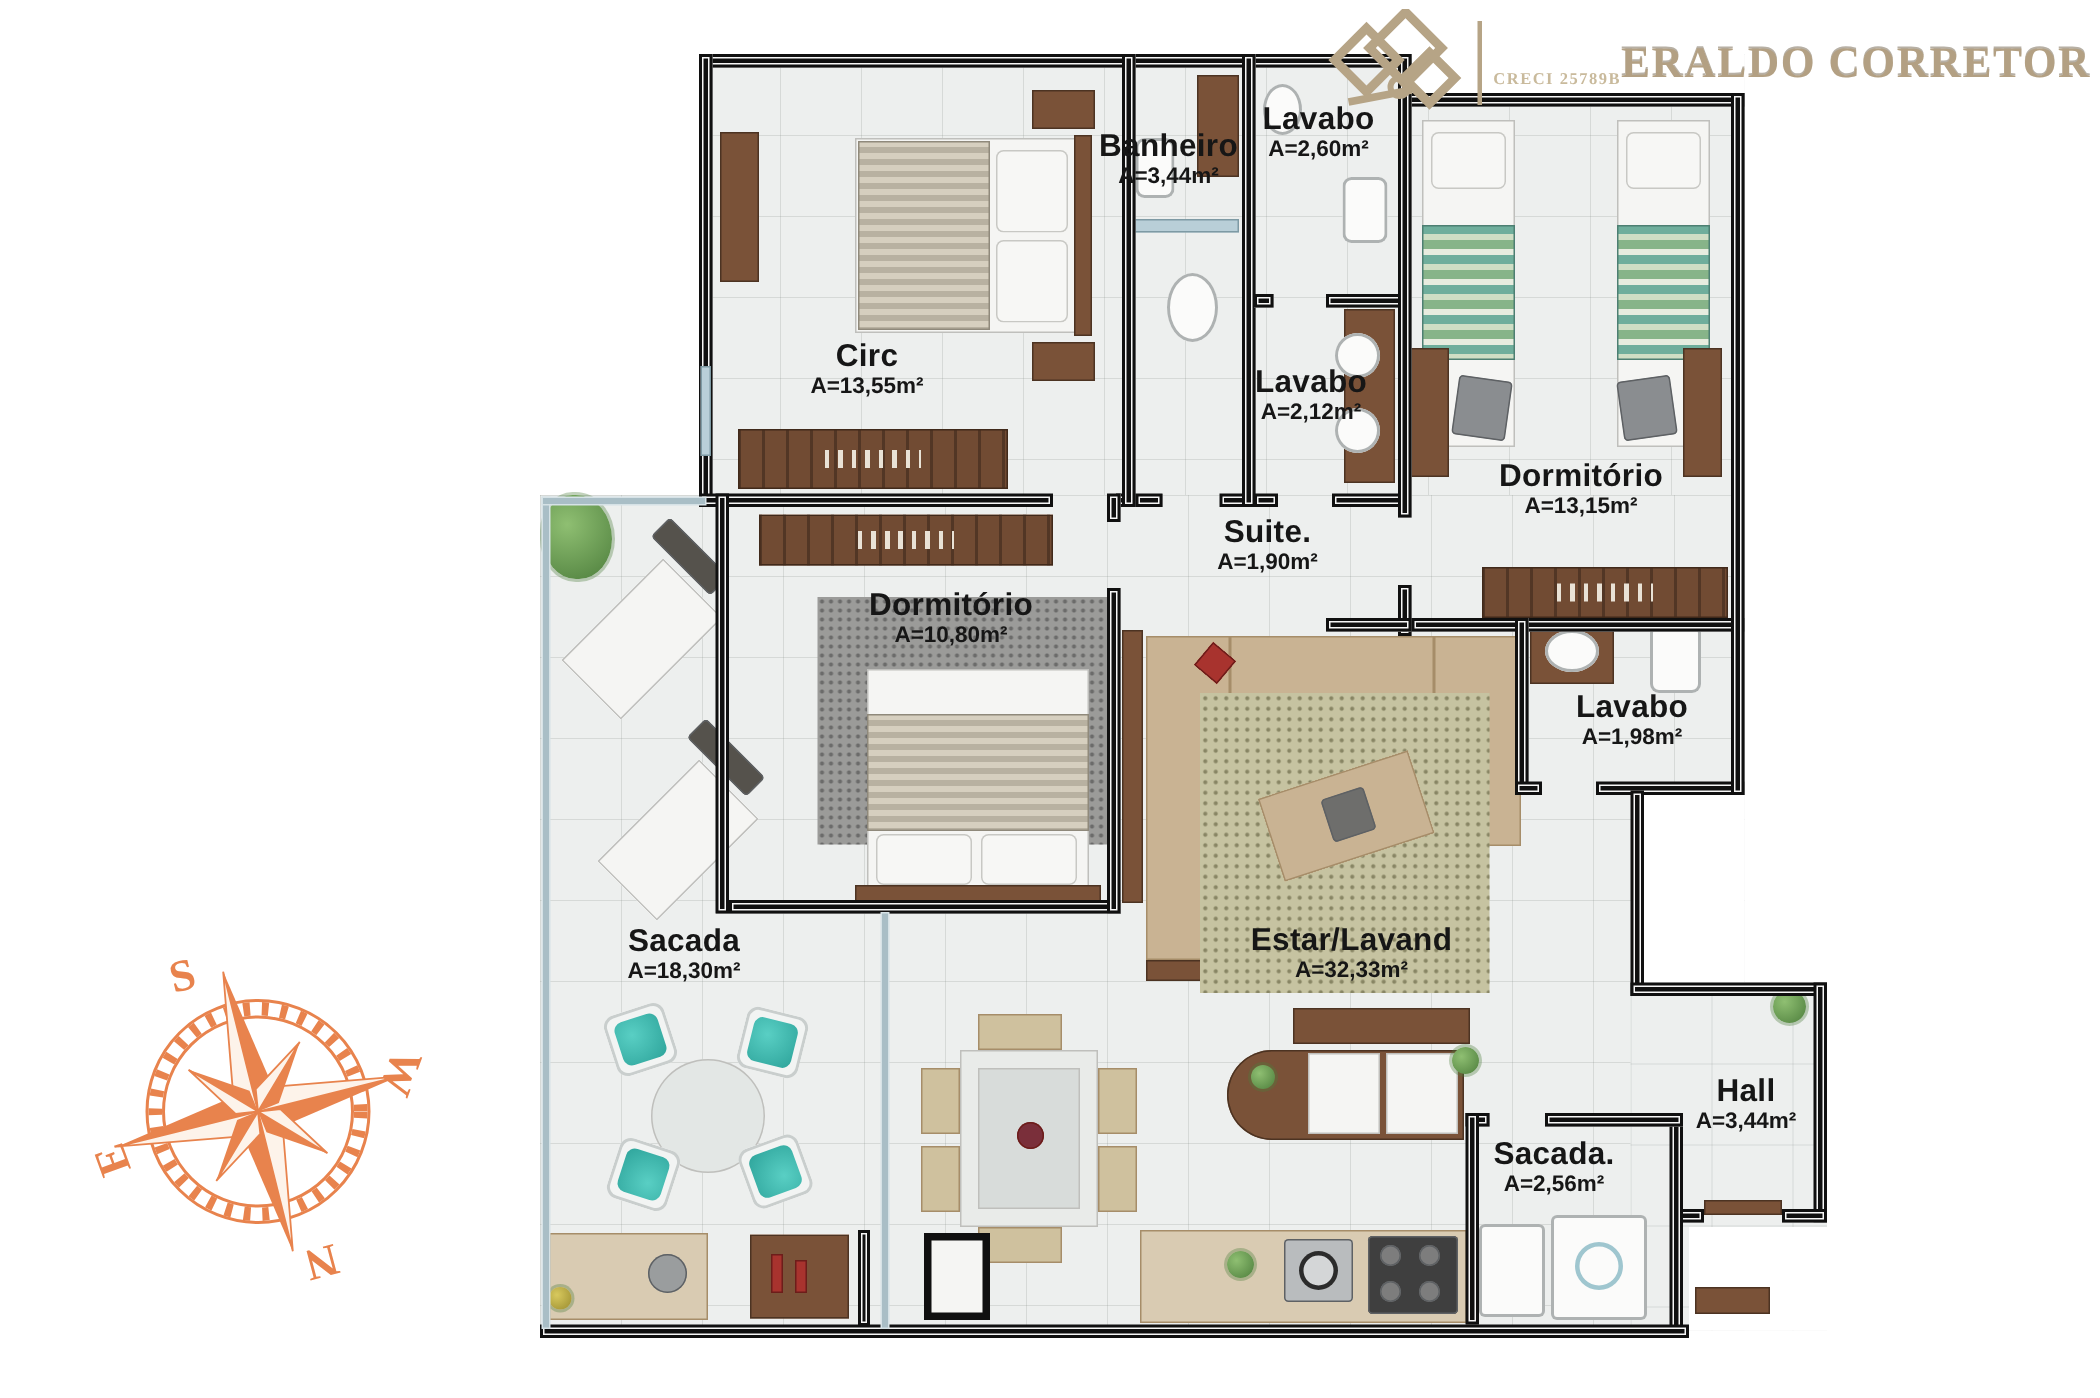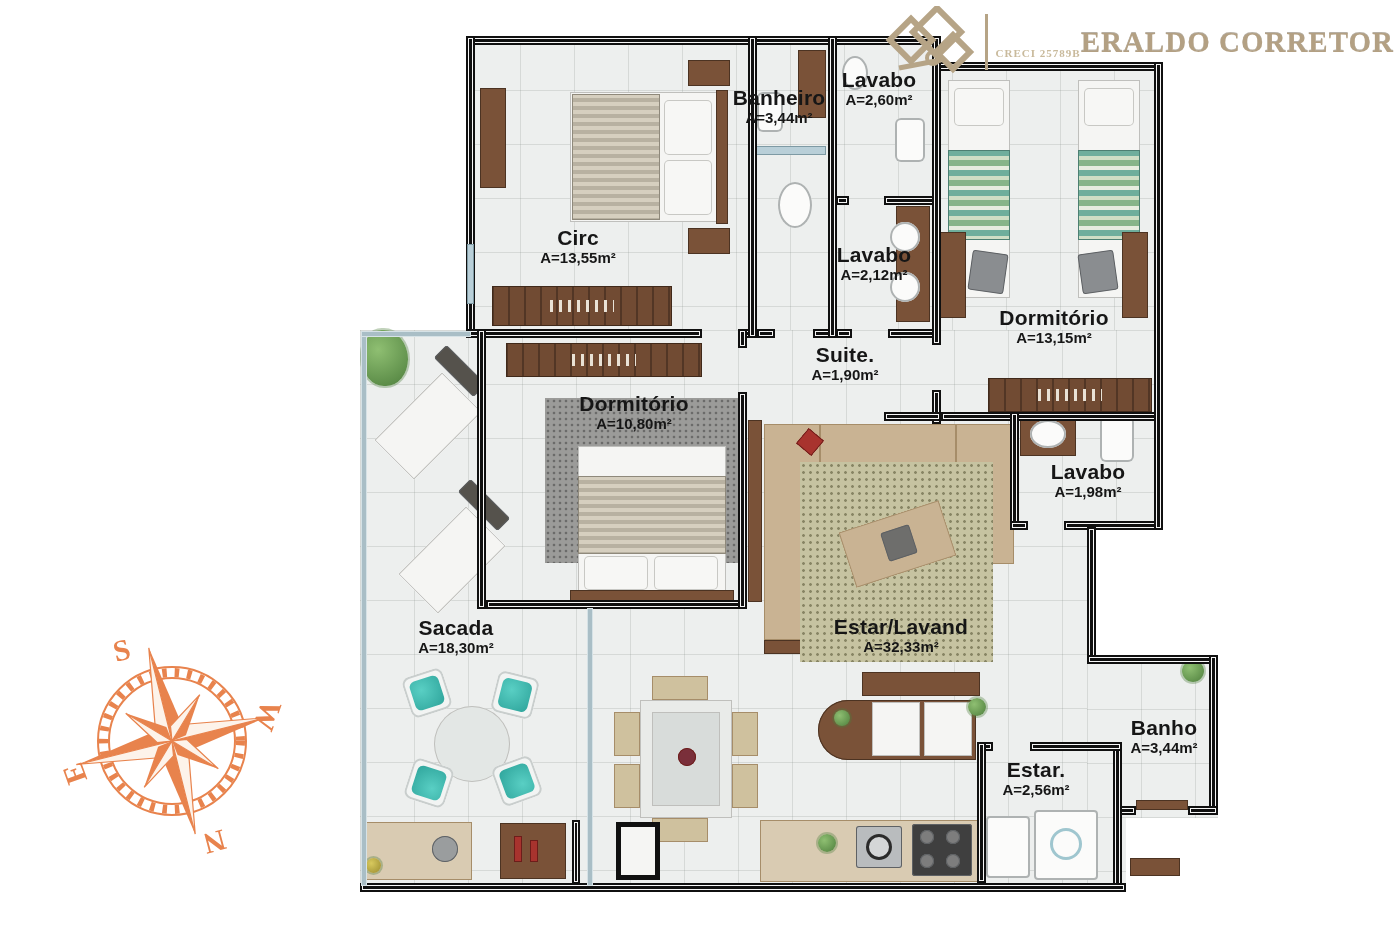--- a/index.html
+++ b/index.html
@@ -265,25 +265,25 @@
   </div>
   <div class="room-label" style="left:456px;top:616px;">
     <span class="n">Sacada</span>
     <span class="a">A=18,30m²</span>
   </div>
   <div class="room-label" style="left:901px;top:615px;">
     <span class="n">Estar/Lavand</span>
     <span class="a">A=32,33m²</span>
   </div>
   <div class="room-label" style="left:1164px;top:716px;">
-    <span class="n">Banho</span>
+    <span class="n">Hall</span>
     <span class="a">A=3,44m²</span>
   </div>
   <div class="room-label" style="left:1036px;top:758px;">
-    <span class="n">Estar.</span>
+    <span class="n">Sacada.</span>
     <span class="a">A=2,56m²</span>
   </div>
 
   <div id="logo">
     <svg width="96" height="72" viewBox="0 0 96 72">
       <g fill="none" stroke="#b6a486" stroke-width="6">
         <rect x="-15" y="-15" width="30" height="30" transform="translate(30,34) rotate(45)"></rect>
         <rect x="-17" y="-17" width="34" height="34" transform="translate(56,26) rotate(45)"></rect>
         <rect x="-12" y="-12" width="24" height="24" transform="translate(72,46) rotate(45)"></rect>
       </g>

